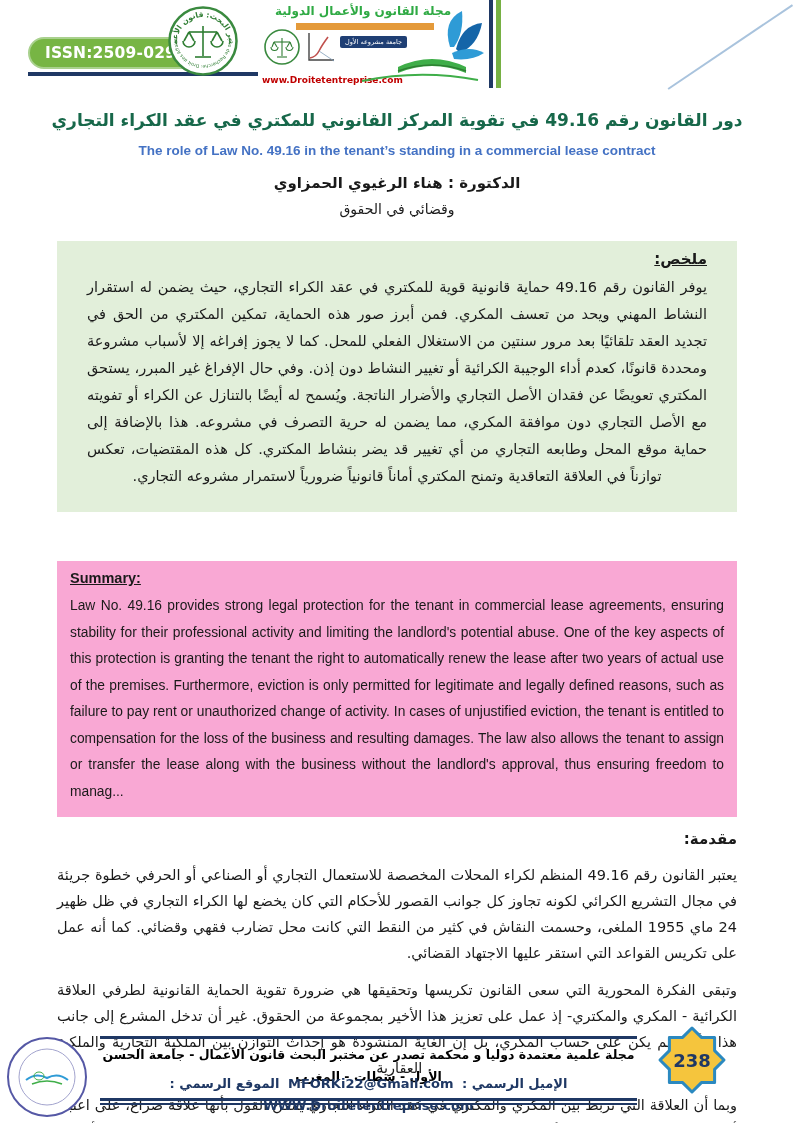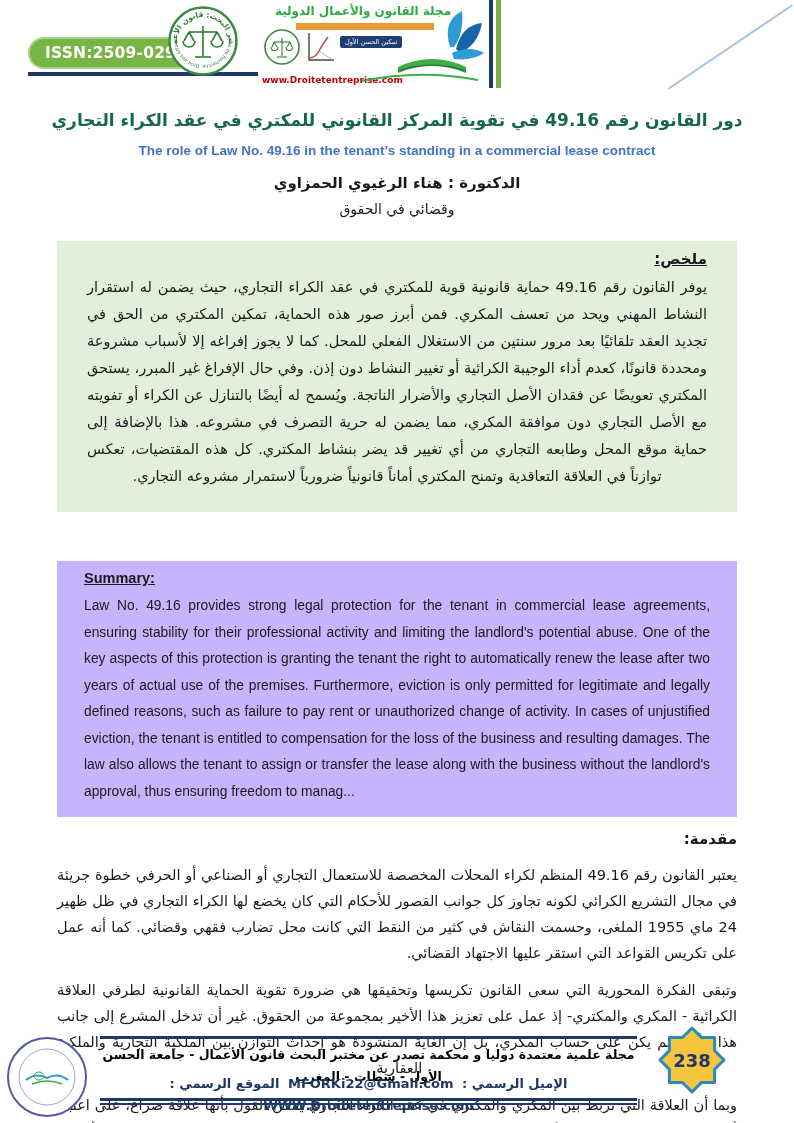--- a/index.html
+++ b/index.html
@@ -44,21 +44,21 @@
   .author{margin:16px 40px 0;text-align:center;direction:rtl;font-weight:bold;font-size:15px;color:#1a1a1a;}
   .degree{margin:9px 40px 0;text-align:center;direction:rtl;font-size:14px;color:#1a1a1a;}
   
   .ar-box{
     margin:24px 57px 0;background:#e2efda;padding:5px 30px 10px;
     direction:rtl;color:#1a1a1a;
   }
   .ar-box .box-heading{font-weight:bold;font-size:15px;text-decoration:underline;line-height:26px;}
   .ar-box p{margin:2px 0 12px;font-size:14.5px;line-height:27px;text-align:justify;text-align-last:center;}
   .en-box{
-    margin:49px 57px 0;background:#c4b5fd;padding:5px 27px 12px;color:#1a1a1a;
+    margin:49px 57px 0;background:#f9a8d4;padding:5px 13px 12px;color:#1a1a1a;
     font-family:"Liberation Sans","DejaVu Sans",sans-serif;
   }
   .en-box .box-heading{font-weight:bold;font-size:14.5px;text-decoration:underline;line-height:25px;}
   .en-box p{margin:2px 0 0;font-size:13.8px;line-height:26.5px;text-align:justify;text-align-last:left;}
   
   .intro{margin:10px 57px 0;direction:rtl;color:#1a1a1a;}
   .intro-heading{font-weight:bold;font-size:15px;line-height:24px;}
   .intro p{margin:11px 0 5px;font-size:14.5px;line-height:26px;text-align:justify;}
   .intro p.last-right{text-align-last:right;}
   .intro p.last-center{text-align-last:center;}
@@ -133,21 +133,21 @@
           </g>
         </svg>
       </div>
       <div class="banner-chart">
         <svg width="30" height="32" viewBox="0 0 30 32">
           <polyline points="3,2 3,29 28,29" fill="none" stroke="#444" stroke-width="1.4"></polyline>
           <path d="M4,27 Q10,26 13,20 T22,6" fill="none" stroke="#c0504d" stroke-width="1.6"></path>
           <line x1="13" y1="20" x2="28" y2="30" stroke="#7f9db9" stroke-width="0.8"></line>
         </svg>
       </div>
-      <div class="uni-badge">تمكين الحسن الأول</div>
+      <div class="uni-badge">جامعة مشروعه الأول</div>
       <div class="banner-bird">
         <svg width="96" height="74" viewBox="0 0 96 74">
           <path d="M58,38 Q50,12 70,2 Q72,24 62,38 Z" fill="#2e9bd6"></path>
           <path d="M64,40 Q70,16 90,14 Q86,36 68,44 Z" fill="#1565a8"></path>
           <path d="M60,44 Q78,36 92,44 Q80,52 62,50 Z" fill="#2e9bd6"></path>
           <path d="M6,58 Q40,42 74,58 L74,64 Q40,50 6,64 Z" fill="#3fae49"></path>
           <path d="M6,62 Q40,50 74,62" fill="none" stroke="#2e7d32" stroke-width="1.5"></path>
         </svg>
       </div>
       <div class="banner-url">www.Droitetentreprise.com</div>

